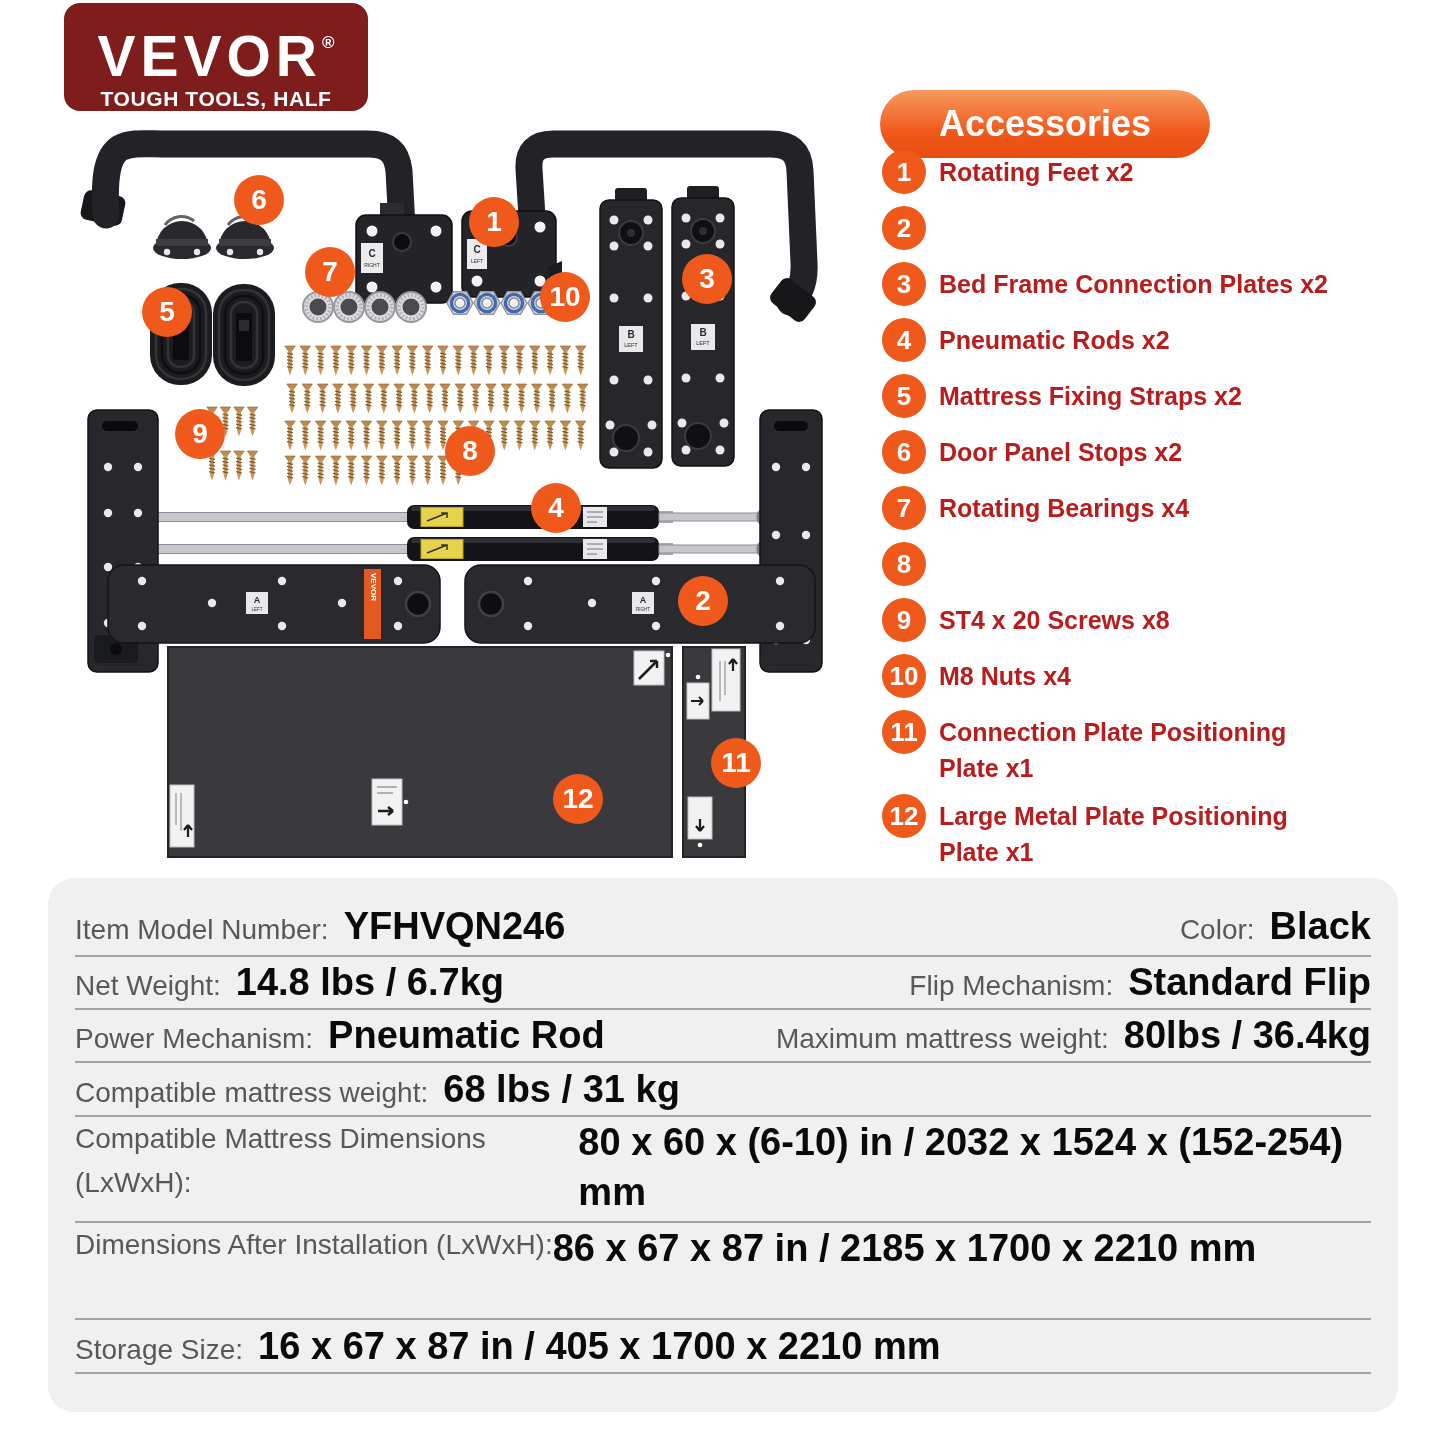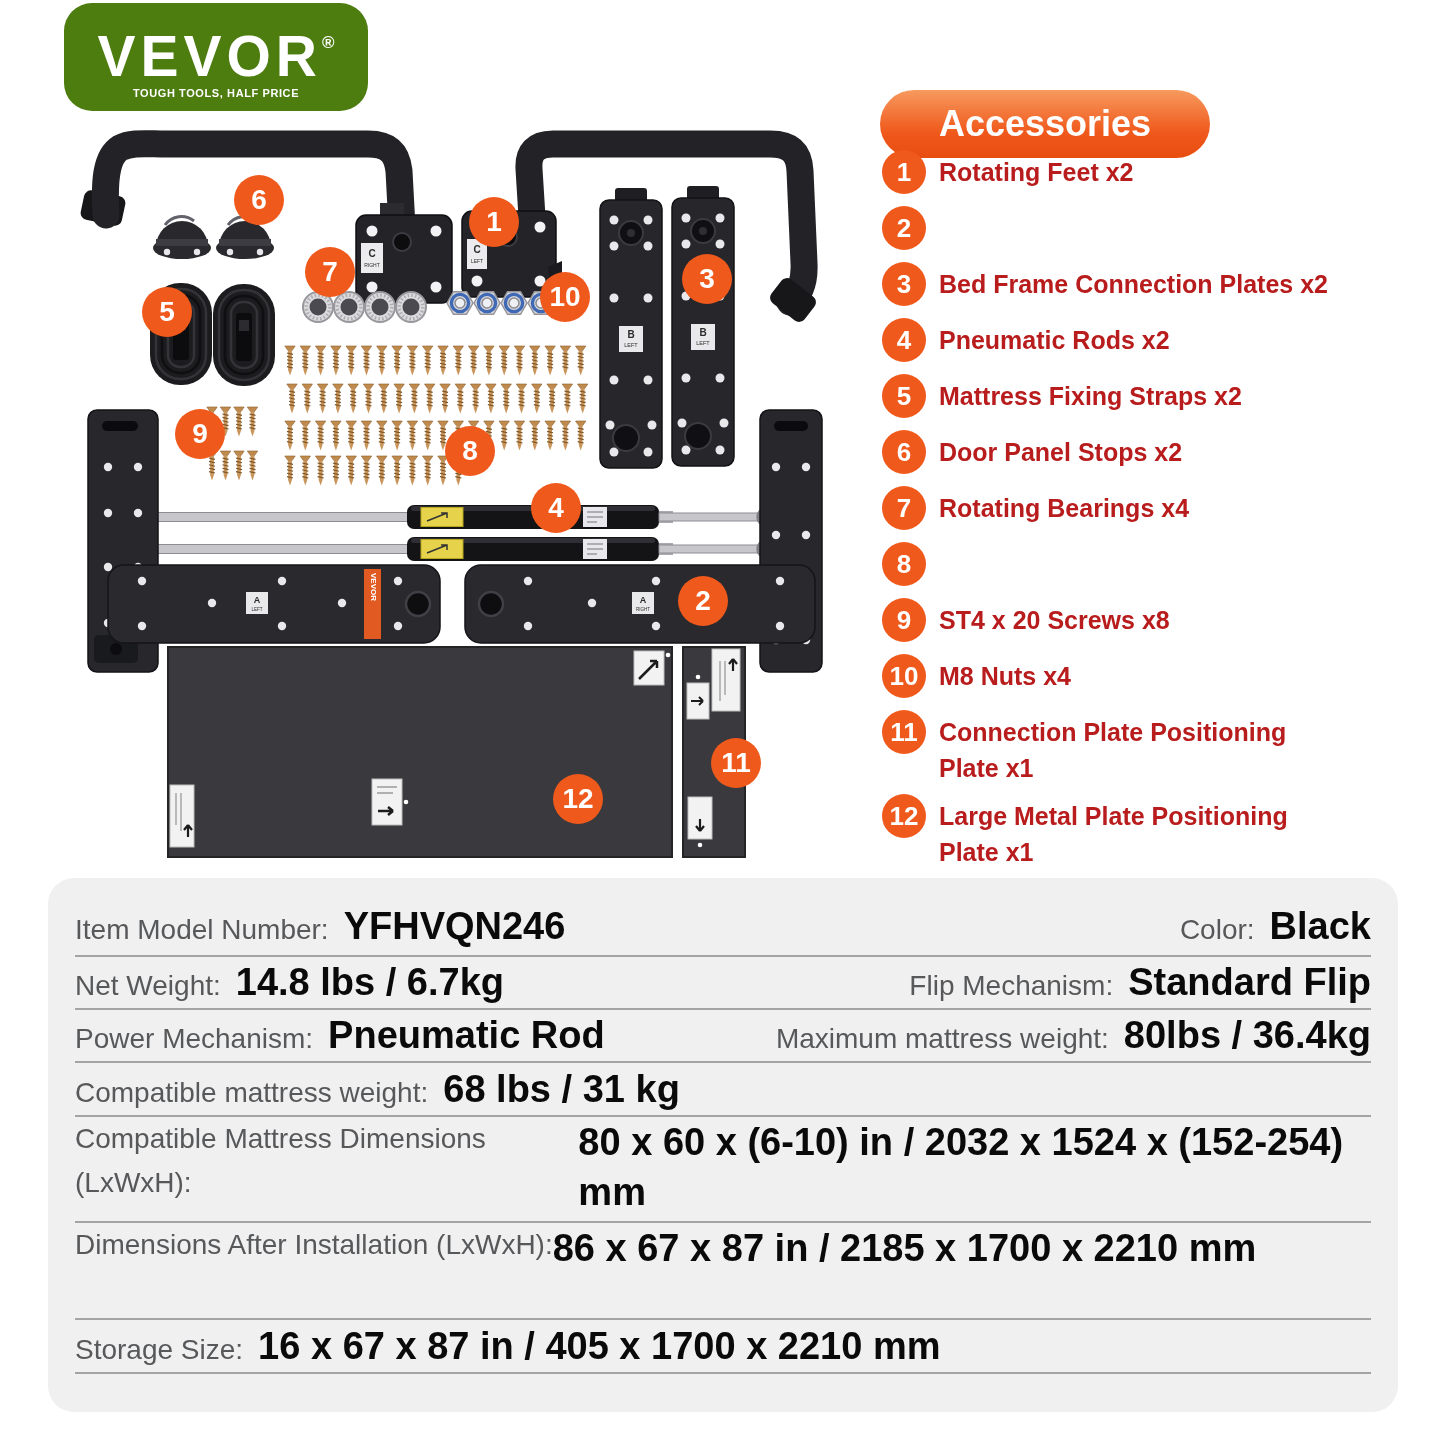--- a/index.html
+++ b/index.html
@@ -1,25 +1,25 @@
 <!DOCTYPE html>
 <html><head>
 <meta charset="utf-8">
 <style>
   html,body{margin:0;padding:0;}
   body{width:1445px;height:1445px;position:relative;background:#ffffff;
        font-family:"Liberation Sans",sans-serif;overflow:hidden;color:#111;}
   .page{position:absolute;inset:0;}
 
   
-  .logo{position:absolute;left:64px;top:3px;width:304px;height:108px;background:#4d7c0f;
-        border-radius:28px;text-align:center;}
+  .logo{position:absolute;left:64px;top:3px;width:304px;height:108px;background:#7f1d1d;
+        border-radius:16px;text-align:center;}
   .brand{margin-top:10px;font-size:57px;font-weight:700;color:#fff;letter-spacing:5px;line-height:60px;}
   .brand sup{font-size:17px;vertical-align:28px;letter-spacing:0;}
-  .tagline{font-size:11px;font-weight:700;color:#fff;letter-spacing:.6px;margin-top:1px;}
+  .tagline{font-size:21px;font-weight:700;color:#fff;letter-spacing:.6px;margin-top:1px;}
 
   
   .acc-pill{position:absolute;left:880px;top:50px;width:330px;height:68px;border-radius:34px;
             background:linear-gradient(180deg,#f79a5e 0%,#f0591c 62%,#e84d10 100%);
             color:#fff;font-size:36px;font-weight:700;display:flex;align-items:center;justify-content:center;margin-top:40px;}
   .acc-list{position:absolute;left:882px;top:150px;width:545px;}
   .acc-item{display:flex;align-items:flex-start;margin-bottom:12px;}
   .acc-num{width:44px;height:44px;border-radius:50%;background:#F0591C;color:#fff;flex:none;
            font-size:26px;font-weight:700;display:flex;align-items:center;justify-content:center;margin-right:13px;}
   .acc-label{font-size:25px;font-weight:700;color:#b91c1c;line-height:44px;white-space:pre-line;}

